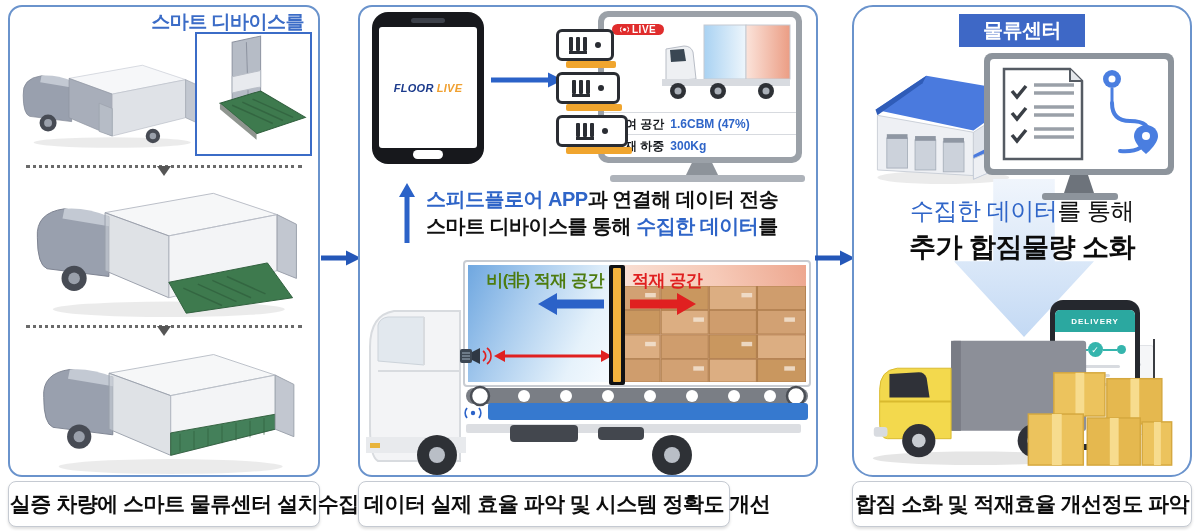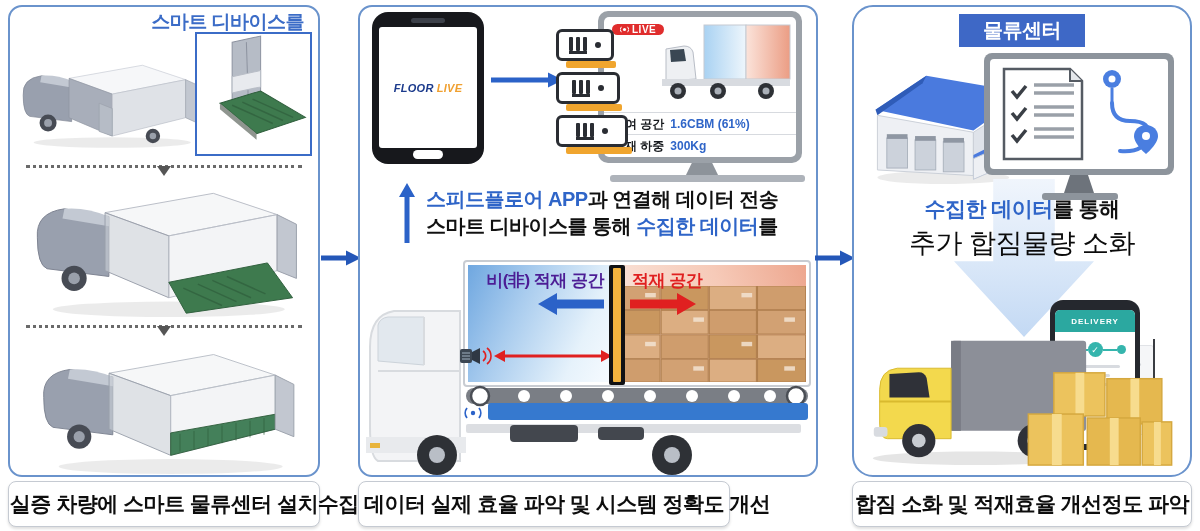--- a/index.html
+++ b/index.html
@@ -49,22 +49,22 @@
   .chassis{position:absolute;background:#dcdee2;border-radius:2px;}
   .tank{position:absolute;background:#43474e;border-radius:4px;}
   .wheel{position:absolute;border-radius:50%;background:#2e3136;display:flex;align-items:center;justify-content:center;}
   .wheel i{display:block;border-radius:50%;background:#b9bec6;}
   
   .center-badge{position:absolute;left:50%;transform:translateX(-50%);top:7px;background:#3e68c6;color:#fff;
                 font-size:20px;font-weight:800;padding:3px 24px;letter-spacing:-0.5px;}
   .big-down-arrow{position:absolute;background:linear-gradient(to bottom,#f0f5fc 0%,#d9e7f8 55%,#c3d9f4 100%);
                   clip-path:polygon(28% 0,72% 0,72% 52%,100% 52%,50% 100%,0 52%,28% 52%);}
   .headline{position:absolute;left:0;right:0;text-align:center;letter-spacing:-0.5px;}
-  .headline .h1{font-size:21px;font-weight:700;color:#111;}
-  .headline .h2{font-size:27px;font-weight:400;color:#0b0b0b;margin-top:2px;}
+  .headline .h1{font-size:24px;font-weight:400;color:#111;}
+  .headline .h2{font-size:27px;font-weight:700;color:#0b0b0b;margin-top:2px;}
   .dphone{position:absolute;background:#25282e;border-radius:13px;padding:10px 5px 6px 5px;box-sizing:border-box;}
   .dphone .dscreen{width:100%;height:100%;background:#fff;border-radius:5px;overflow:hidden;}
   .dheader{height:22px;background:#2ba8a0;color:#fff;font-size:8px;font-weight:800;letter-spacing:1px;
            display:flex;align-items:center;justify-content:center;}
   .tracker{display:flex;align-items:center;justify-content:center;margin:10px 6px 8px 6px;}
   .tdot{width:9px;height:9px;border-radius:50%;background:#35b5ad;}
   .tmid{width:15px;height:15px;border-radius:50%;background:#35b5ad;color:#fff;font-size:9px;font-weight:800;
         display:flex;align-items:center;justify-content:center;}
   .tline{width:14px;height:2px;background:#35b5ad;}
   .dline{height:3px;background:#d8dbe0;border-radius:2px;margin:6px 10px 0 10px;}
@@ -205,21 +205,21 @@
             <circle cx="24" cy="72" r="8" fill="#2e3136"></circle>
               <circle cx="24" cy="72" r="3.5" fill="#aab0b8"></circle>
             <circle cx="64" cy="72" r="8" fill="#2e3136"></circle>
               <circle cx="64" cy="72" r="3.5" fill="#aab0b8"></circle>
             <circle cx="112" cy="72" r="8" fill="#2e3136"></circle>
               <circle cx="112" cy="72" r="3.5" fill="#aab0b8"></circle>
           </svg>
         </div>
         <div class="mrow" style="bottom:22px;">
           <span>잔여 공간</span>
-          <b>1.6CBM (61%)</b>
+          <b>1.6CBM (47%)</b>
         </div>
         <div class="mrow" style="bottom:0;">
           <span>적재 하중</span>
           <b>300Kg</b>
         </div>
       </div>
     </div>
     <div class="abs" style="left:325px;top:156px;width:34px;height:14px;background:#8d939a;clip-path:polygon(20% 0,80% 0,100% 100%,0 100%);"></div>
     <div class="abs" style="left:250px;top:168px;width:195px;height:7px;background:#aeb3ba;border-radius:3px;"></div>
 
@@ -310,21 +310,21 @@
               <rect x="160" y="92" width="10" height="5"></rect>
           </g>
         </svg>
       </div>
     </div>
 
     <div class="device-bar" style="left:249px;top:258px;width:16px;height:120px;z-index:3;">
         <i></i>
       </div>
 
-    <div class="dlabel" style="left:112px;top:262px;width:132px;text-align:right;color:#4c1d95;">비(非) 적재 공간</div>
+    <div class="dlabel" style="left:112px;top:262px;width:132px;text-align:right;color:#4d7c0f;">비(非) 적재 공간</div>
     <div class="dlabel" style="left:272px;top:262px;color:#e02020;">적재 공간</div>
     <div class="abs" style="left:178px;top:286px;">
       <svg viewBox="0 0 66 22" width="66" height="22">
           <polygon points="0,11 19,0 19,6.5 66,6.5 66,15.5 19,15.5 19,22" fill="#2b62c8"></polygon>
         </svg>
     </div>
     <div class="abs" style="left:270px;top:286px;">
       <svg viewBox="0 0 66 22" width="66" height="22">
           <polygon points="66,11 47,0 47,6.5 0,6.5 0,15.5 47,15.5 47,22" fill="#e02020"></polygon>
         </svg>

